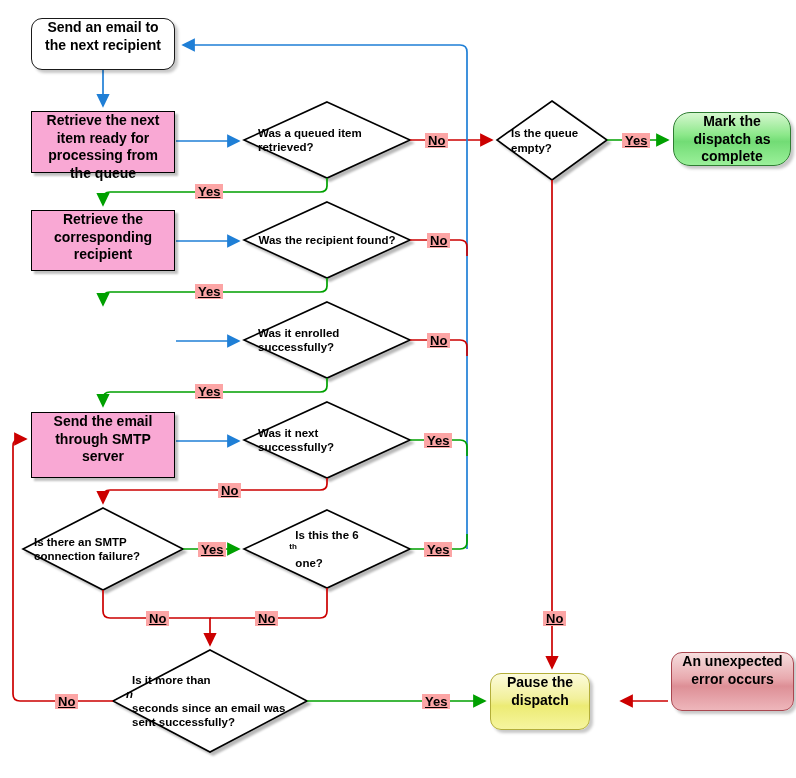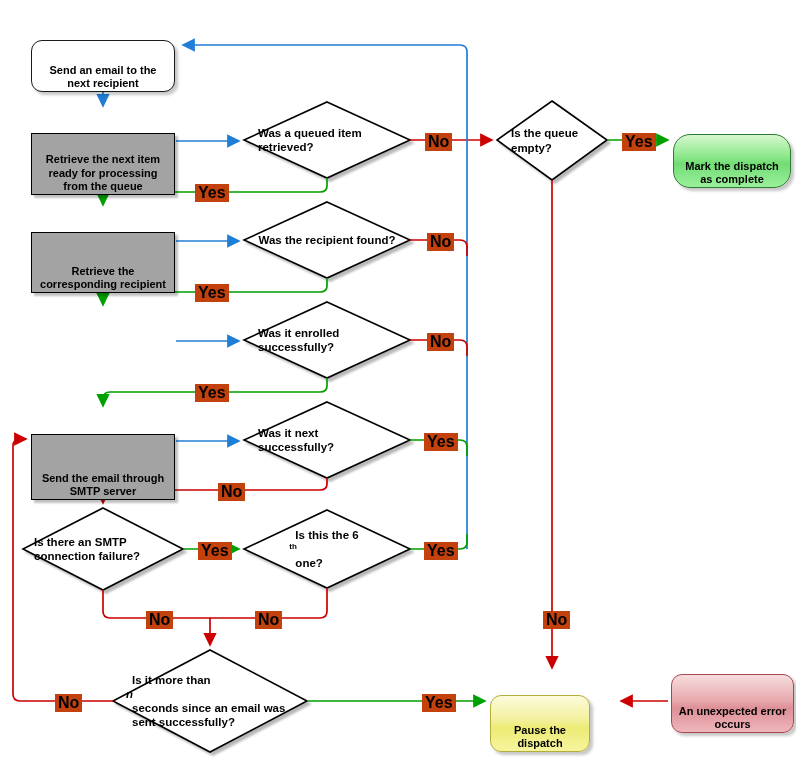--- a/index.html
+++ b/index.html
@@ -1,30 +1,30 @@
 <!DOCTYPE html>
 <html><head>
 <meta charset="utf-8">
 <style>
   html,body{margin:0;padding:0;background:#ffffff;}
   body{width:796px;height:778px;font-family:"Liberation Sans",sans-serif;}
   #stage{position:relative;width:796px;height:778px;overflow:hidden;background:#fff;}
   svg#wires{position:absolute;left:0;top:0;width:796px;height:778px;}
 
-  .node{position:absolute;box-sizing:border-box;display:flex;align-items:flex-end;justify-content:center;text-align:center;font-weight:bold;font-size:11px;line-height:1.25;color:#000;margin-top:22px;}
-  .proc{background:#a3a3a3;border:1.6px solid #000;box-shadow:3px 3px 2px rgba(0,0,0,.25);}
+  .node{position:absolute;box-sizing:border-box;display:flex;align-items:flex-start;justify-content:center;text-align:center;font-weight:bold;font-size:14px;line-height:1.25;color:#000;}
+  .proc{background:#f9a8d4;border:1.6px solid #000;box-shadow:3px 3px 2px rgba(0,0,0,.25);}
   .term{border:1.6px solid #1a1a1a;border-radius:11px;background:#ffffff;box-shadow:3px 3px 3px rgba(0,0,0,.22);}
   .term.green{background:linear-gradient(to bottom,#d6f7cf 0%,#8ce88a 42%,#72dc75 55%,#9bf09a 100%);border-color:#2e7d32;border-radius:17px;}
   .term.yellow{background:linear-gradient(to bottom,#fcfbdc 0%,#f2f09a 45%,#eceb74 58%,#f6f59f 100%);border-color:#b3ae3a;}
   .term.red{background:linear-gradient(to bottom,#f6dede 0%,#e8a9ae 45%,#dd8f96 58%,#eeb6bb 100%);border-color:#a94750;}
   .node span{display:block;padding:0 5px;}
   .dia-label{position:absolute;left:0;top:0;width:100%;height:100%;display:flex;align-items:center;justify-content:center;text-align:left;font-weight:bold;font-size:11.5px;line-height:1.22;color:#000;pointer-events:none;}
   .dia-label span{display:block;padding:0 6px;}
 
-  .elabel{position:absolute;font-weight:bold;font-size:16px;color:#000;background:#c2410c;padding:0 3px;white-space:nowrap;}
+  .elabel{position:absolute;font-weight:bold;font-size:13px;color:#000;background:#fca5a5;padding:0 3px;white-space:nowrap;text-decoration:underline;}
   sup{font-size:8px;vertical-align:super;}
   i{font-style:italic;}
 </style>
 </head>
 <body>
 
 <div id="stage">
 
   <svg id="wires" viewBox="0 0 796 778">
     <defs>

